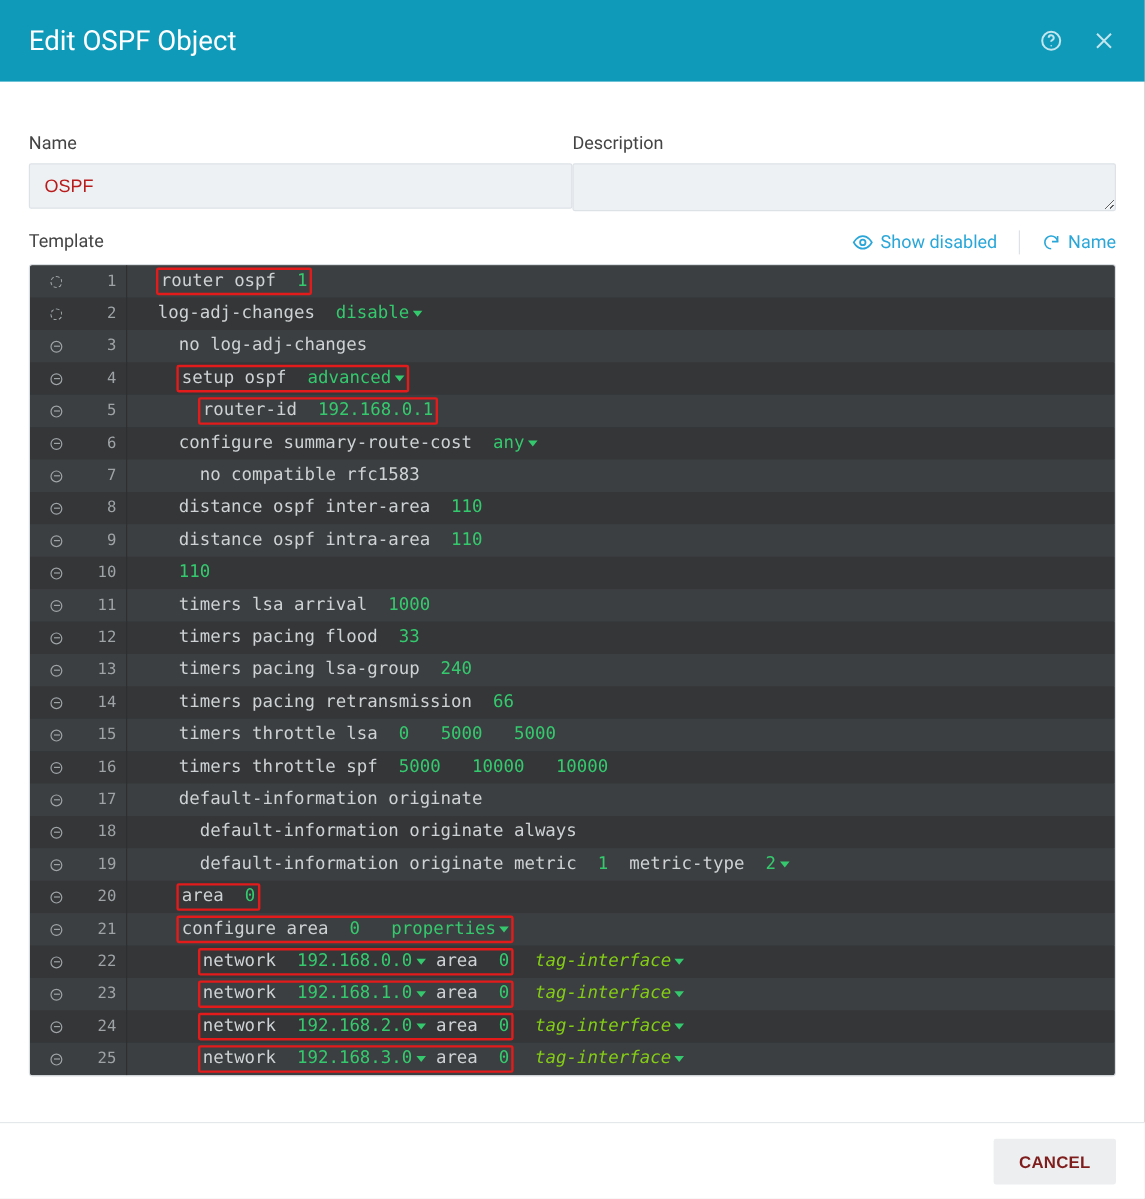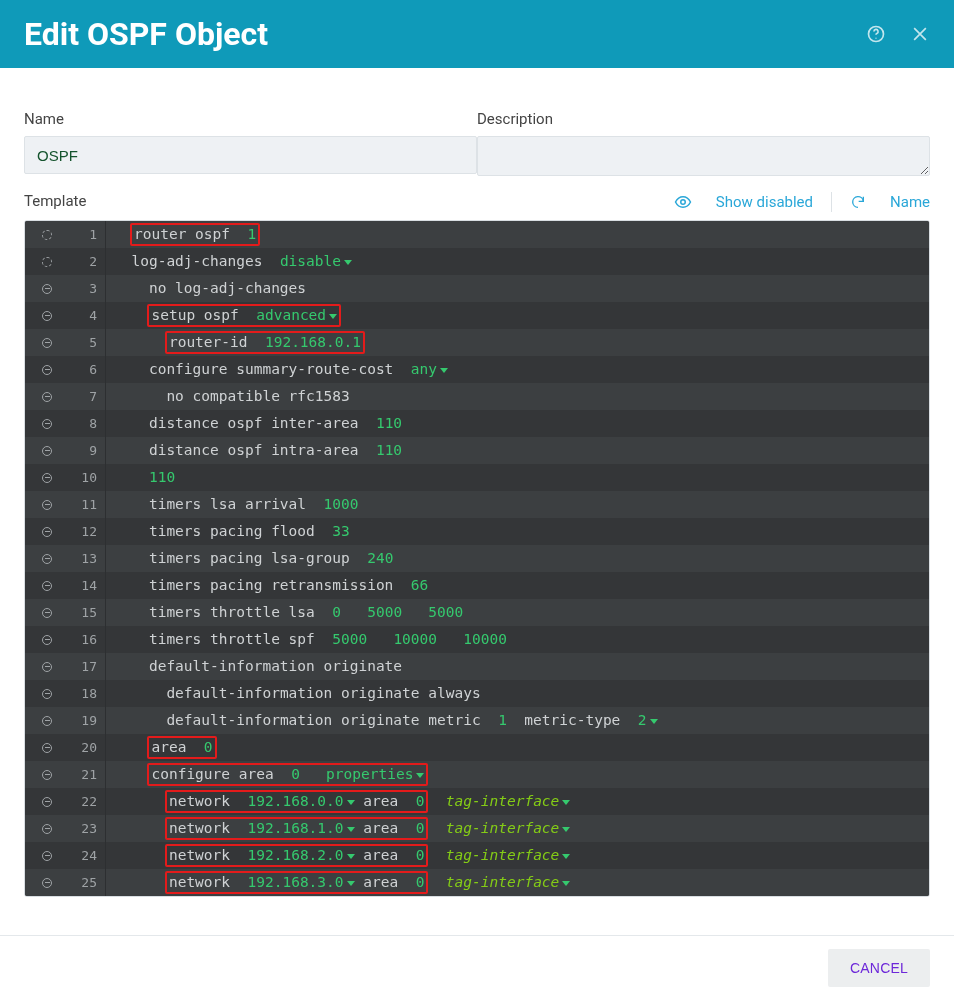--- a/index.html
+++ b/index.html
@@ -14,41 +14,41 @@
   .header {
     background: #0f9ab9;
     color: #fff;
     height: 68px;
     display: flex;
     align-items: center;
     justify-content: space-between;
     padding: 0 24px;
   }
   .header-title {
-    font-size: 32px;
-    font-weight: 700;
+    font-size: 23px;
+    font-weight: 400;
   }
   .header-icons { display: flex; align-items: center; gap: 24px; }
   .help-icon, .close-icon { cursor: pointer; display: inline-flex; align-items: center; justify-content: center; }
   .help-icon svg, .close-icon svg { stroke: rgba(255,255,255,0.75); }
 
   .form-row {
     display: flex;
     padding: 22px 24px 10px 24px;
     margin-top: 20px;
   }
   .form-col { flex: 1; display: flex; flex-direction: column; gap: 8px; }
   .form-label { font-size: 15px; color: #444; }
   .text-input {
     border: 1px solid #dde2e6;
     background: #eef1f4;
     height: 38px;
     padding: 0 12px;
     font-size: 15px;
-    color: #14532d;
+    color: #b91c1c;
     border-radius: 2px;
   }
   .textarea {
     border: 1px solid #dde2e6;
     background: #eef1f4;
     height: 40px;
     padding: 6px 10px;
     font-size: 15px;
     resize: vertical;
     border-radius: 2px;
@@ -60,21 +60,21 @@
     align-items: flex-start;
     padding: 6px 24px 8px 24px;
   }
   .template-label { font-size: 15px; color: #444; }
   .template-actions { display: flex; align-items: center; gap: 18px; }
   .action-link {
     color: #2aa7d8;
     font-size: 15px;
     display: inline-flex;
     align-items: center;
-    gap: 24px;
+    gap: 6px;
     cursor: pointer;
   }
   .vdiv { width: 1px; height: 20px; background: #dde2e6; }
 
   .editor-wrap {
     margin: 0 24px 10px 24px;
     border: 1px solid #d9dee2;
     border-radius: 3px;
     overflow: hidden;
   }
@@ -158,21 +158,21 @@
   }
   .btn {
     min-width: 102px;
     height: 38px;
     border: none;
     font-size: 14px;
     letter-spacing: 0.2px;
     cursor: pointer;
     border-radius: 2px;
   }
-  .btn-cancel { background: #eceeef; color: #6d28d9; }
+  .btn-cancel { background: #eceeef; color: #7f1d1d; font-weight: bold; }
   .btn-ok { background: #1b9ed2; color: #fff; }
 </style>
 </head>
 <body>
 
 <div class="header">
   <div class="header-title">Edit OSPF Object</div>
   <div class="header-icons">
     <span class="help-icon">
       <svg width="20" height="20" viewBox="0 0 24 24" fill="none" stroke-width="2">

